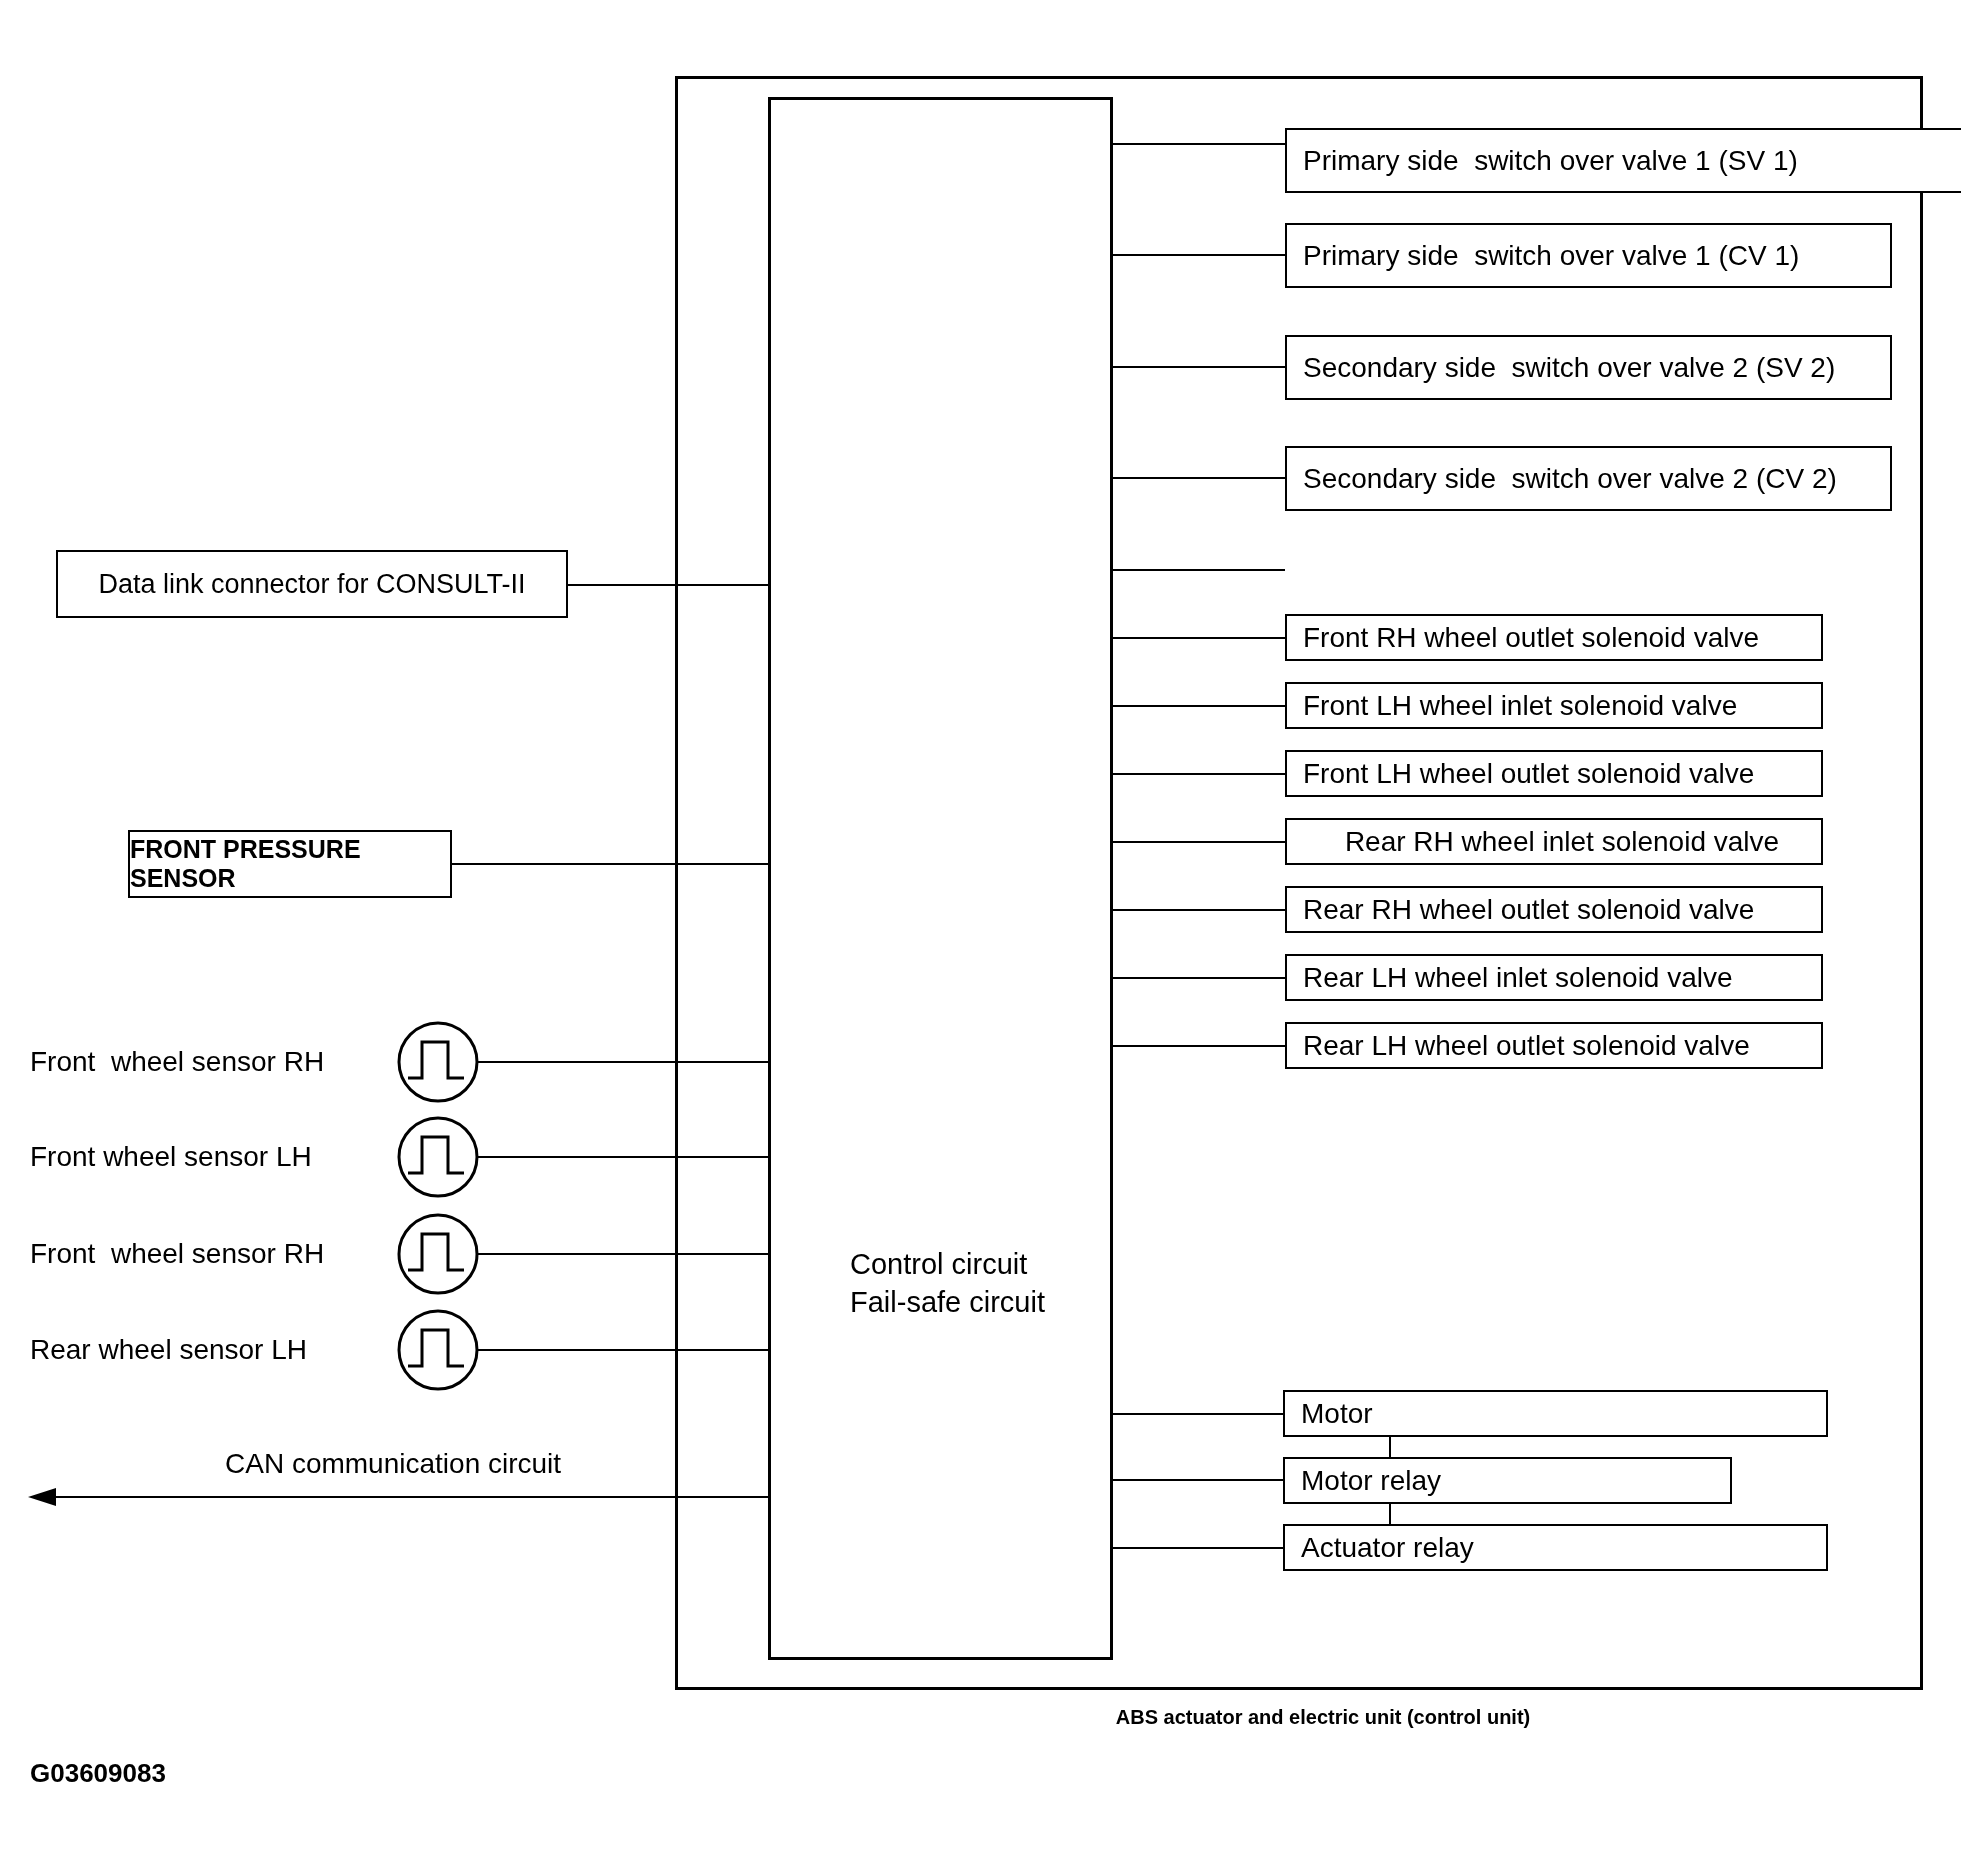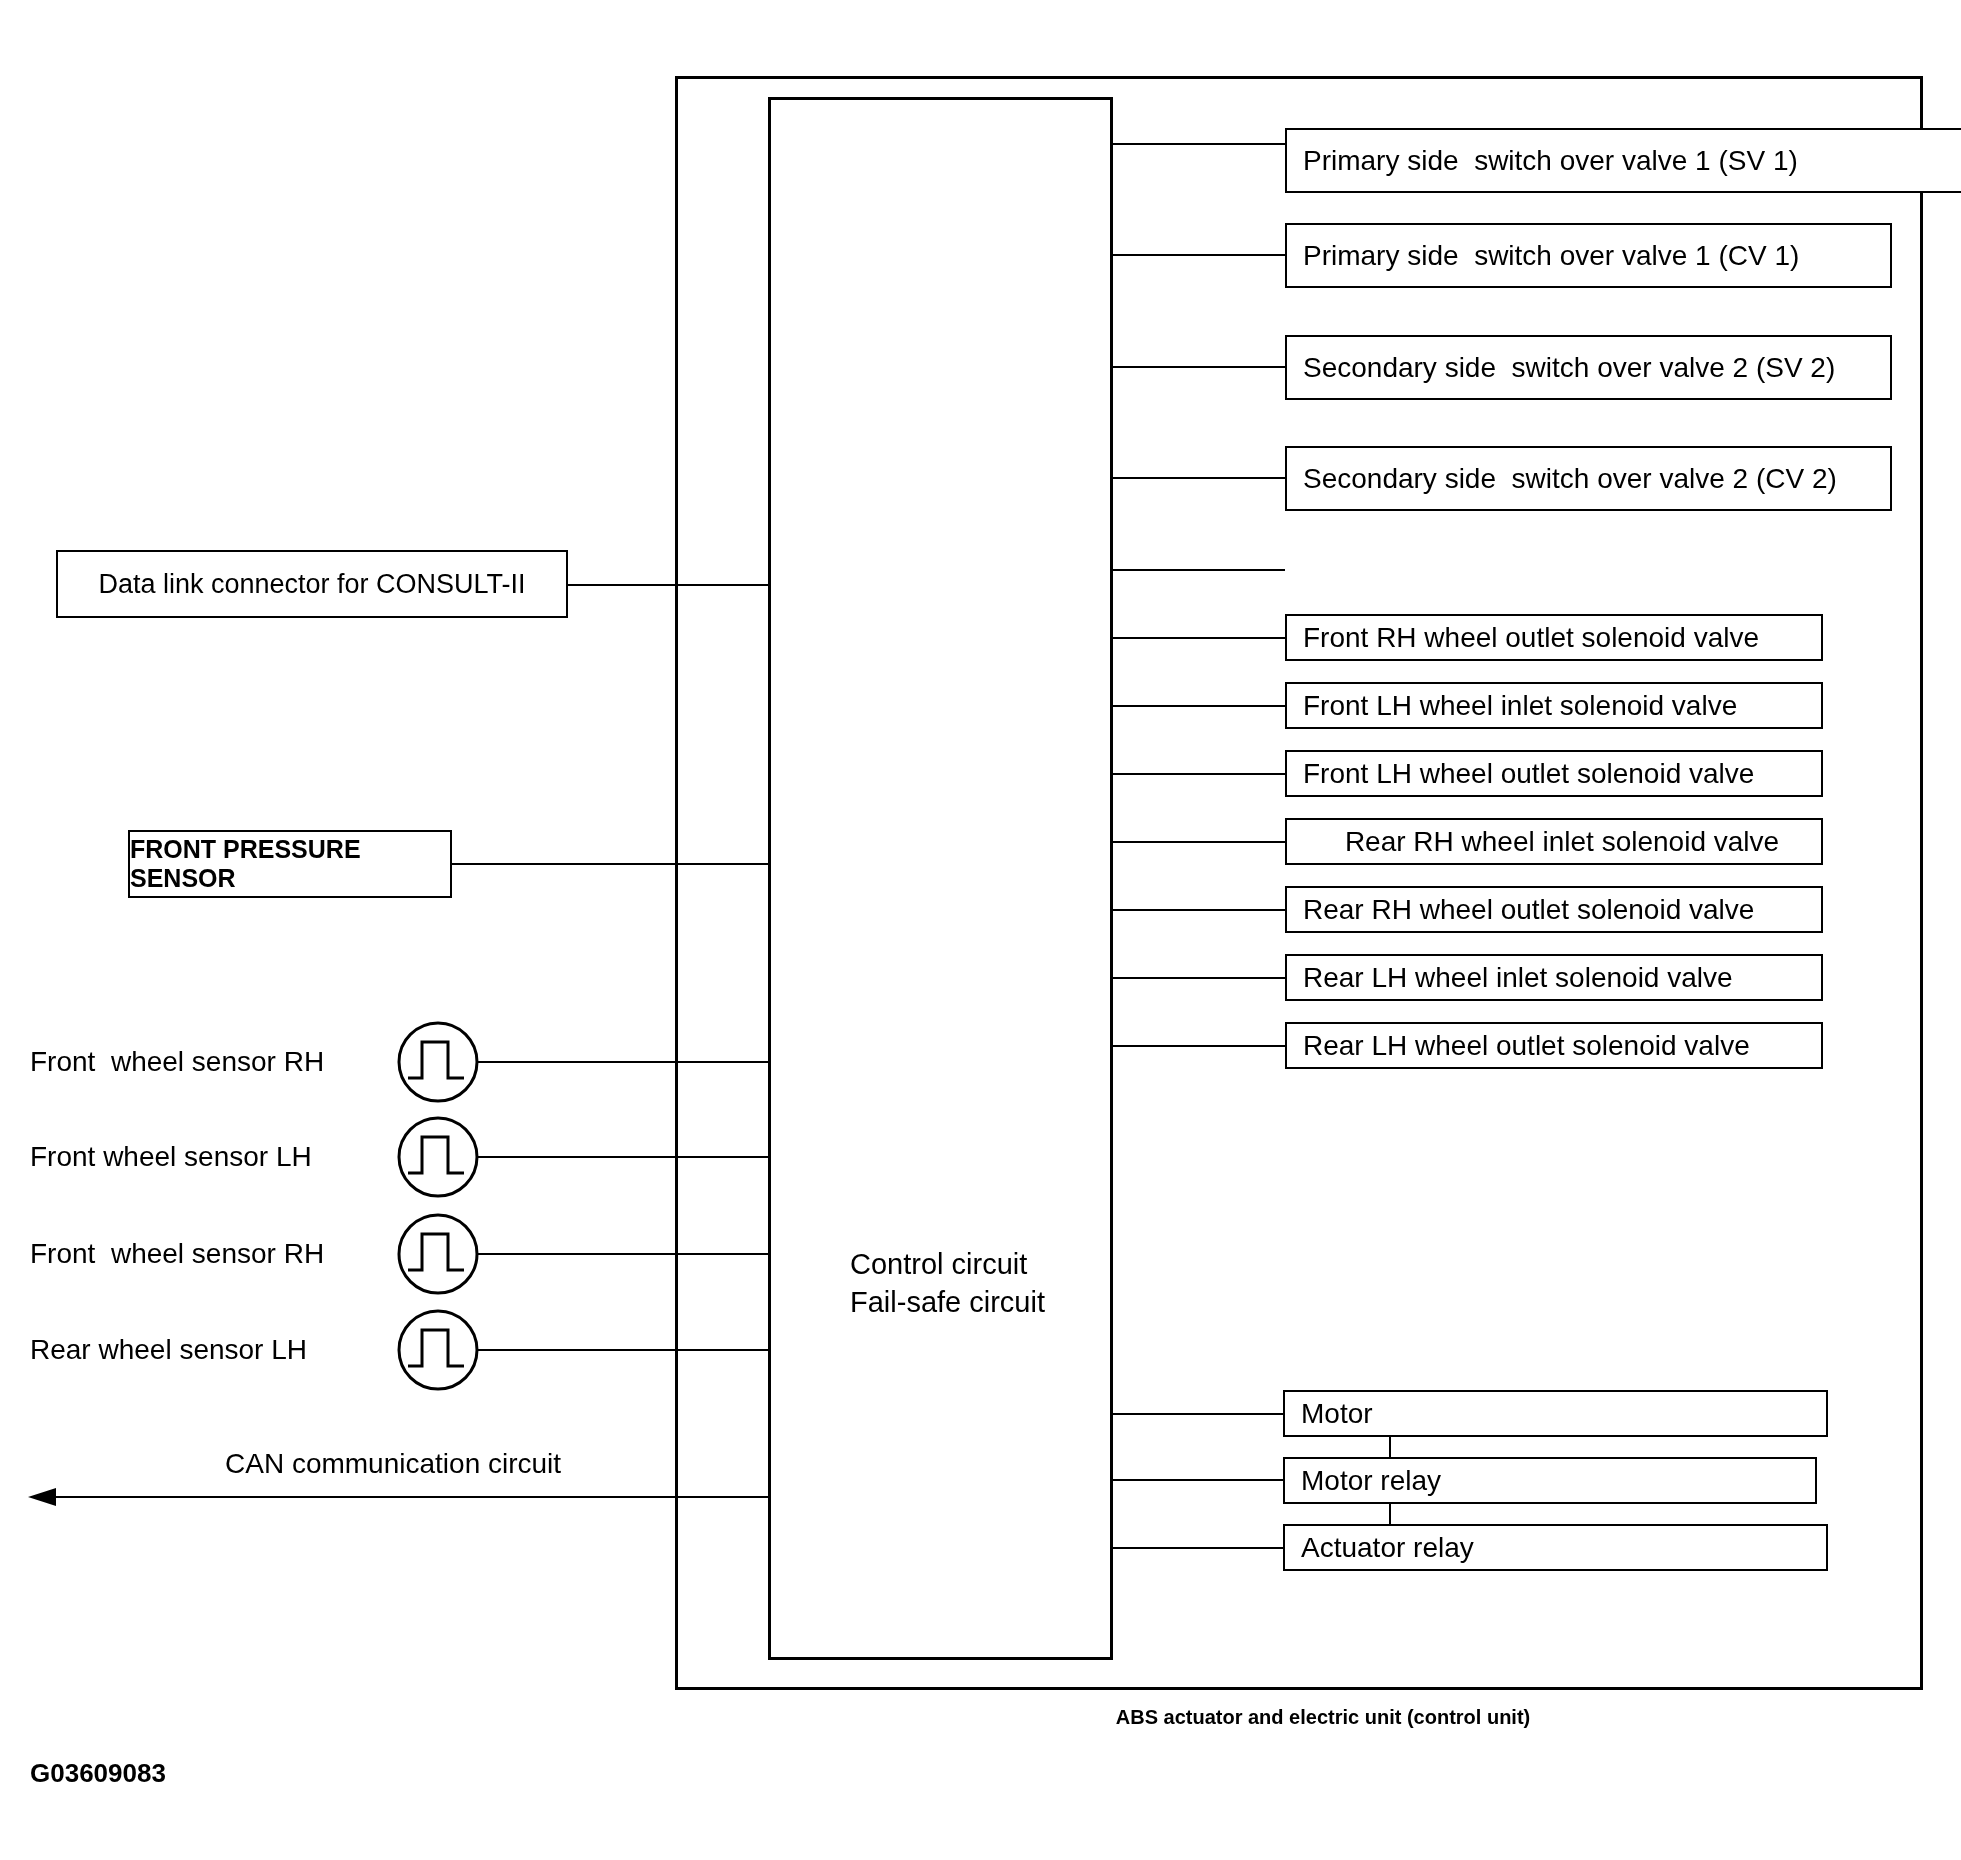--- a/index.html
+++ b/index.html
@@ -130,21 +130,21 @@
   <div class="bx" style="left:1285px;top:954px;width:538px;height:47px;">
     <div class="txt">Rear LH wheel inlet solenoid valve</div>
   </div>
   <div class="bx" style="left:1285px;top:1022px;width:538px;height:47px;">
     <div class="txt">Rear LH wheel outlet solenoid valve</div>
   </div>
 
   <div class="bx" style="left:1283px;top:1390px;width:545px;height:47px;">
     <div class="txt">Motor</div>
   </div>
-  <div class="bx" style="left:1283px;top:1457px;width:534px;height:47px;">
+  <div class="bx" style="left:1283px;top:1457px;width:449px;height:47px;">
     <div class="txt">Motor relay</div>
   </div>
   <div class="bx" style="left:1283px;top:1524px;width:545px;height:47px;">
     <div class="txt">Actuator relay</div>
   </div>
 
   <div class="caption txt" style="left:983px;top:1706px;width:680px;">ABS actuator and electric unit (control unit)</div>
   <div class="figid txt" style="left:30px;top:1758px;">G03609083</div>
 
 </div>

